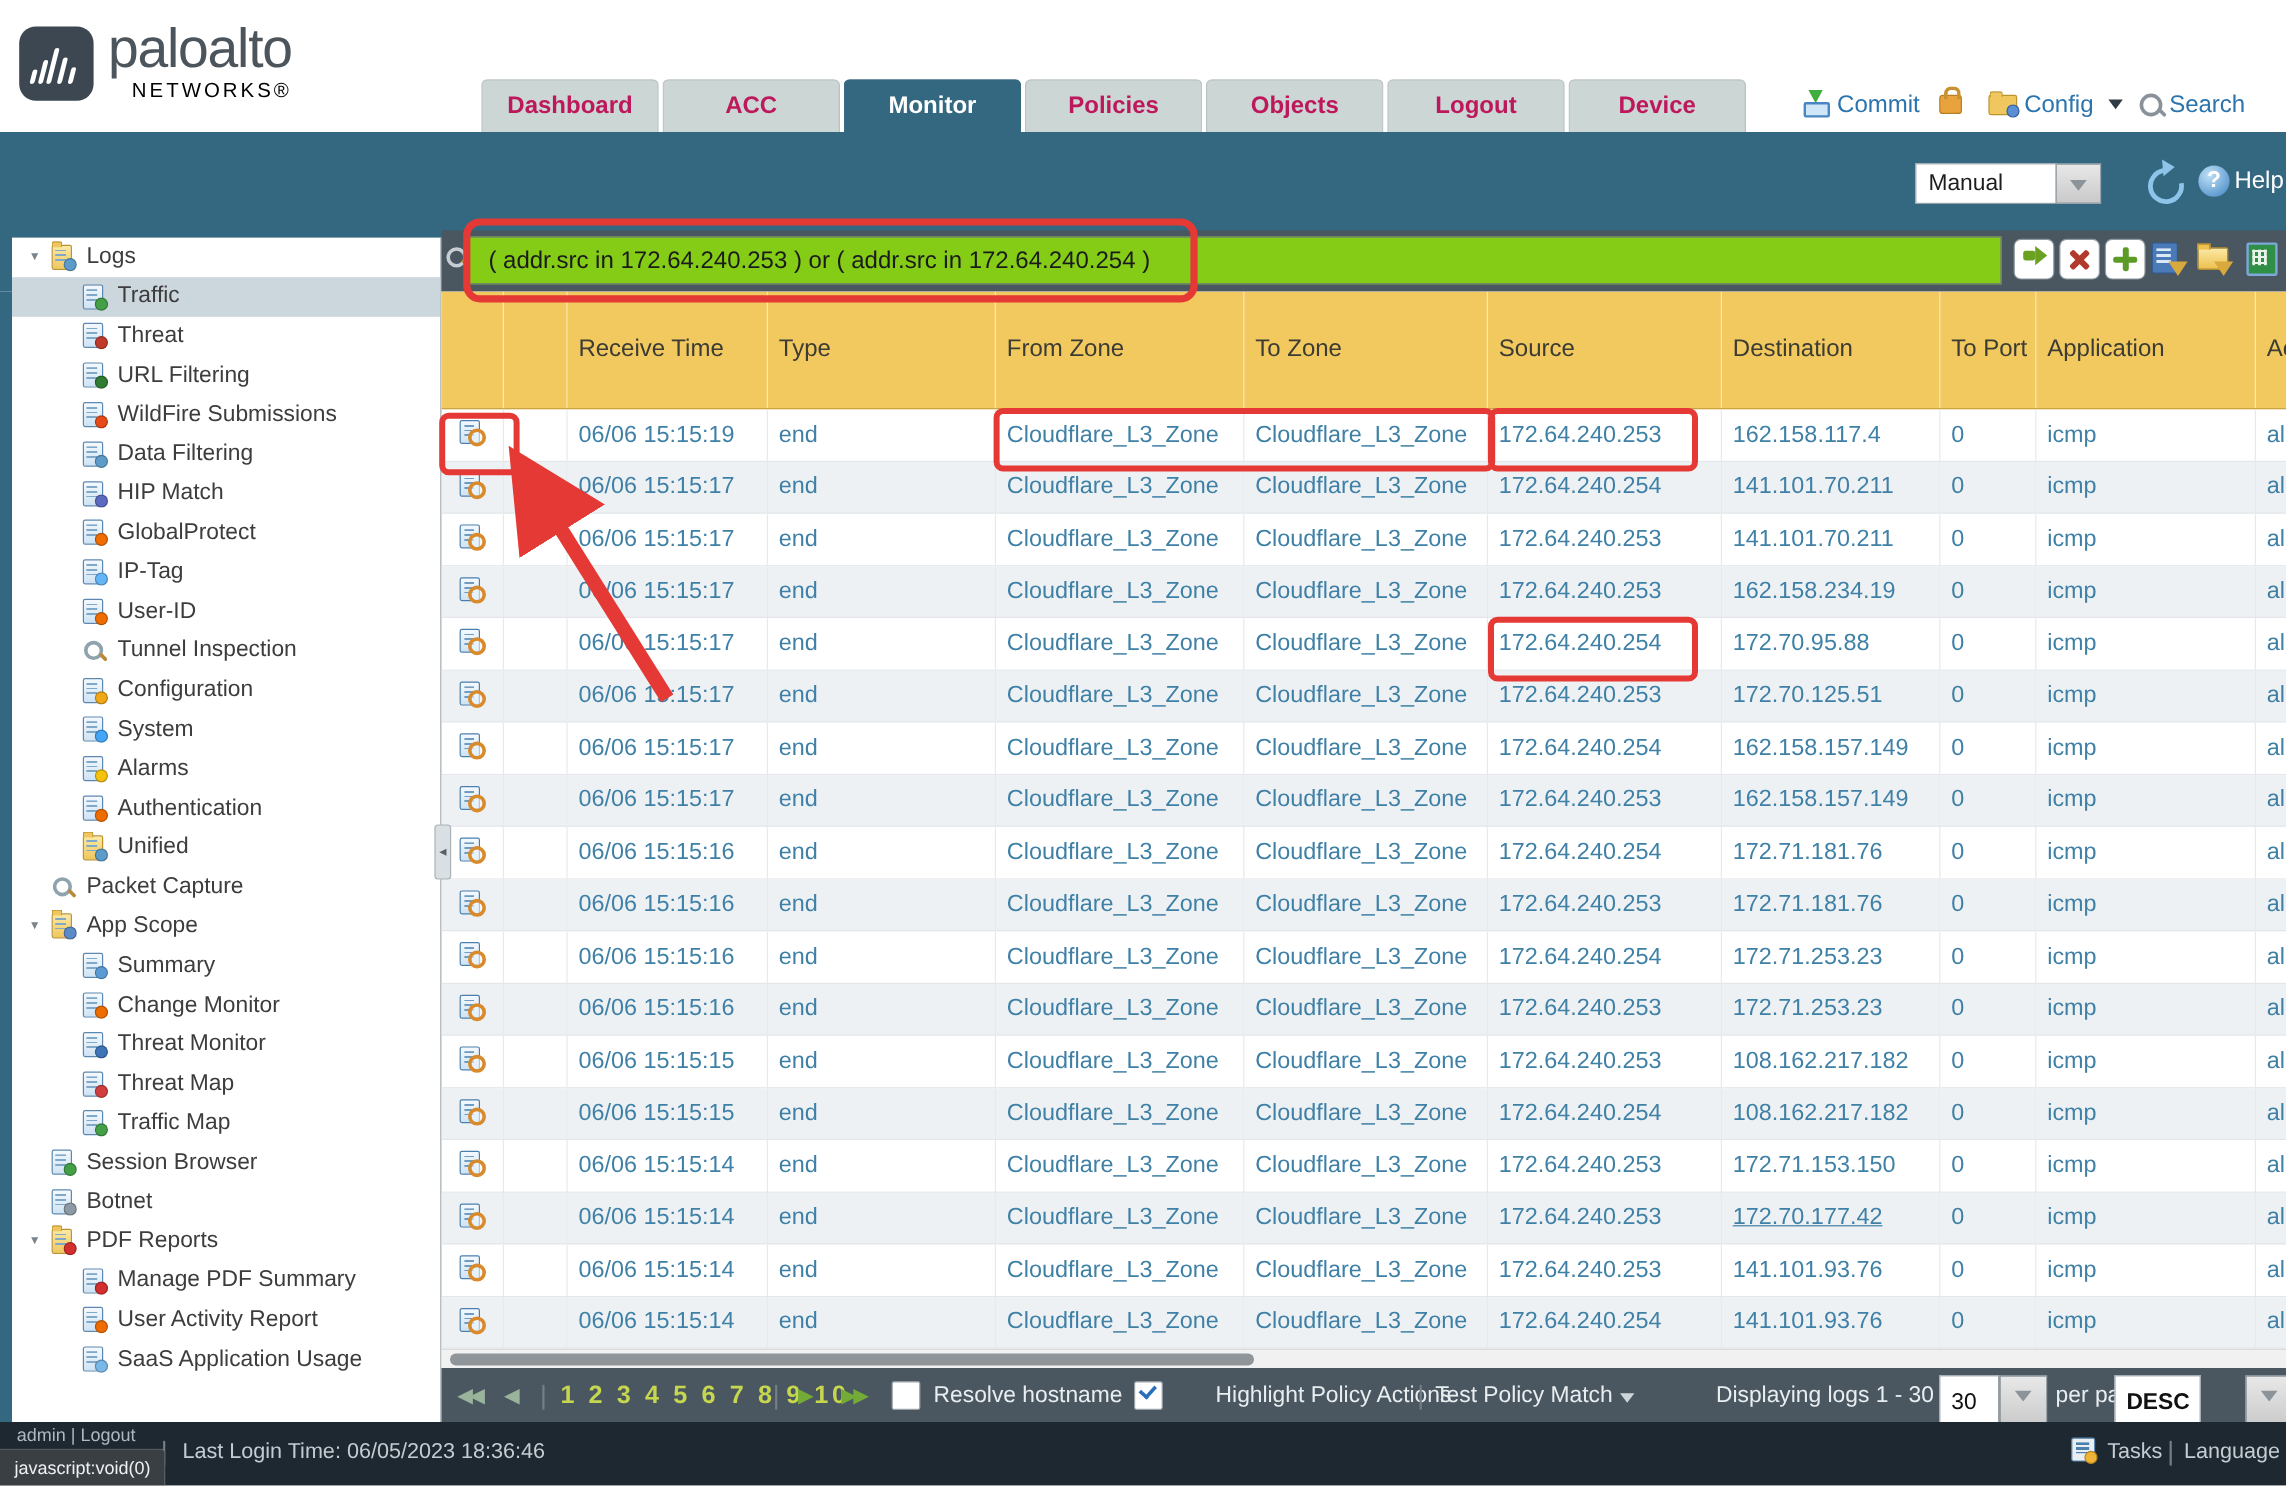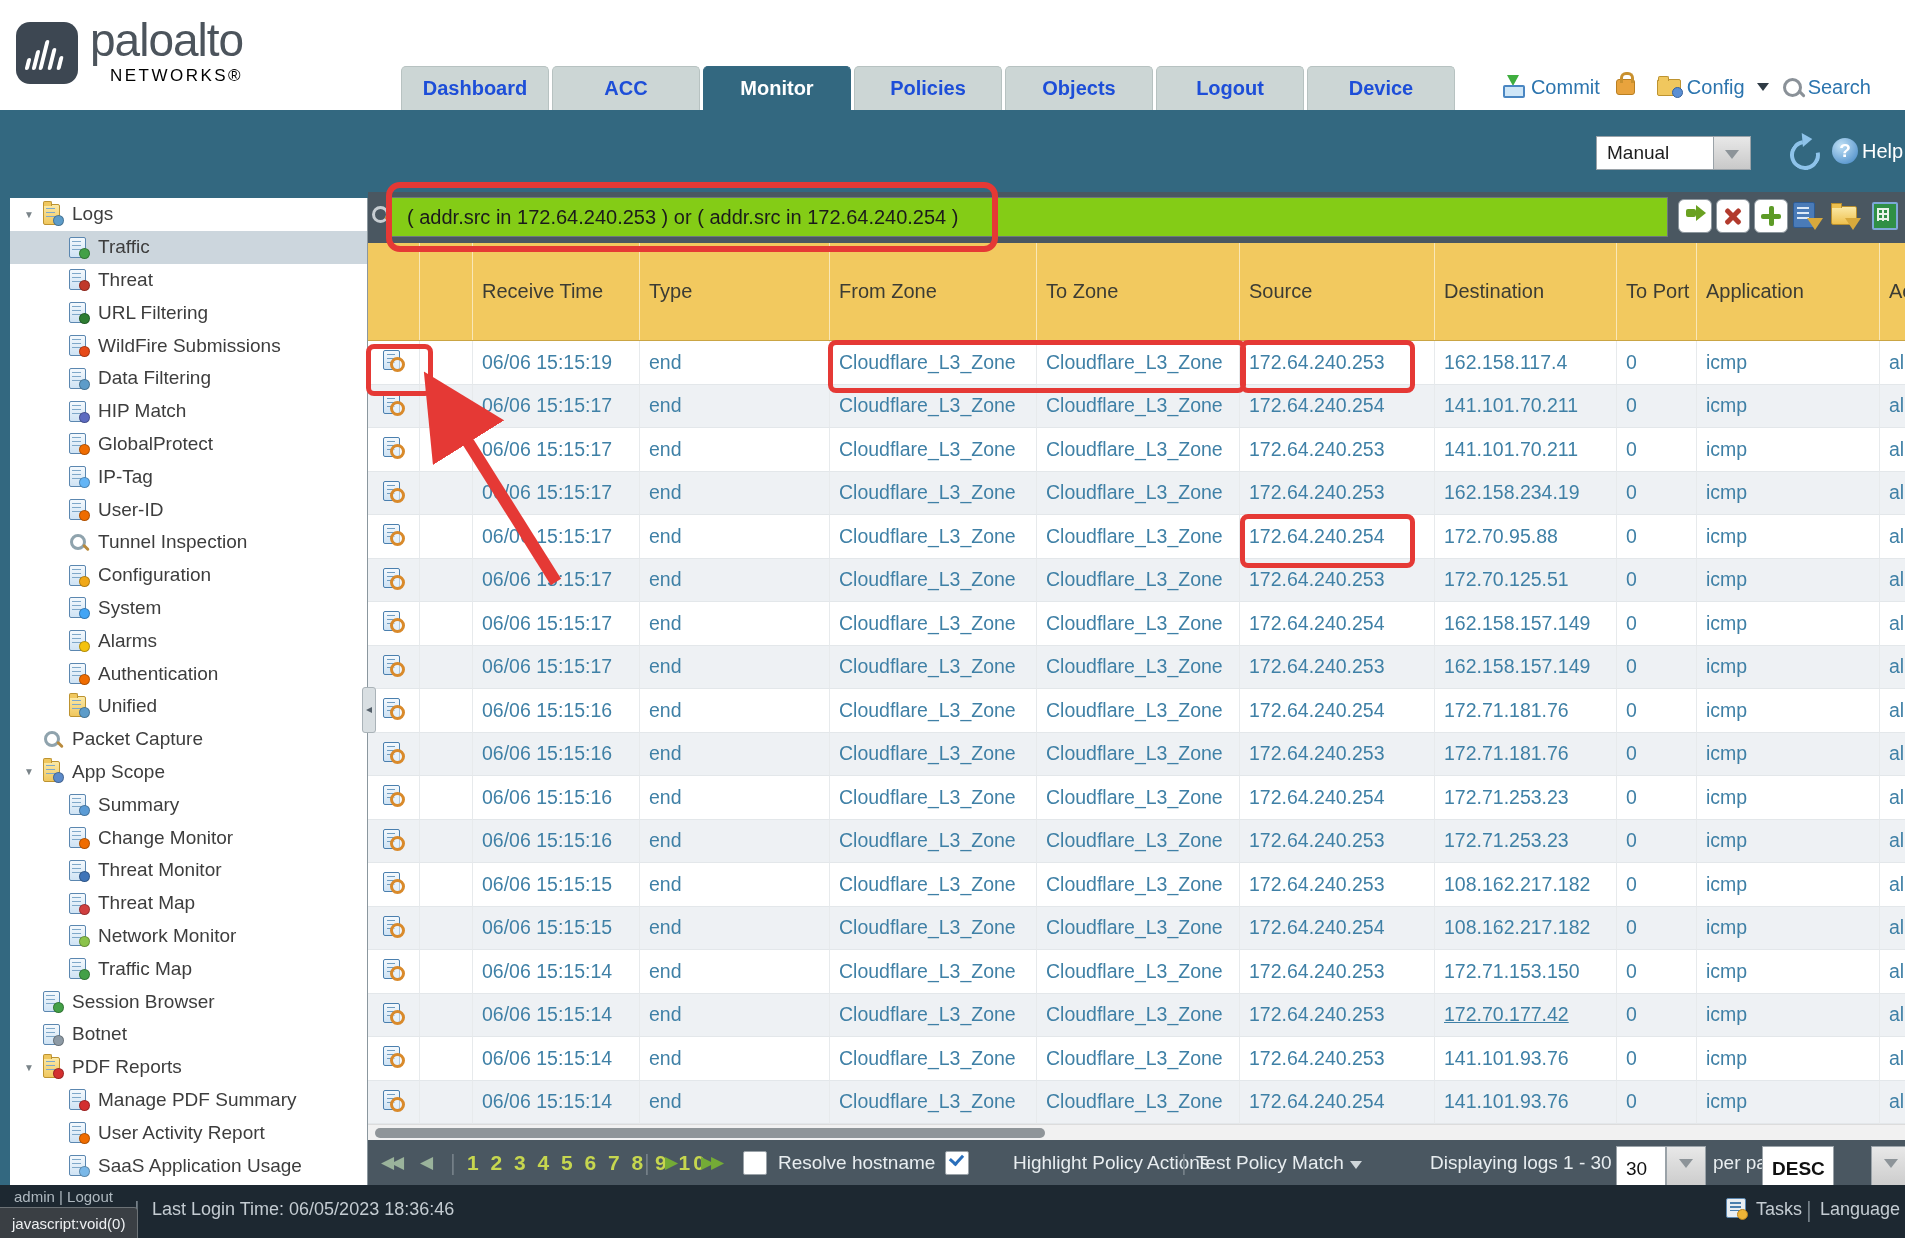--- a/index.html
+++ b/index.html
@@ -10,21 +10,21 @@
   .logo{position:absolute;left:16px;top:14px;display:flex;align-items:flex-end;}
   .logo-mark{width:62px;height:62px;background:#3d4752;border-radius:14px;position:relative;margin-top:8px;}
   .logo-bars{position:absolute;left:10px;top:14px;width:42px;height:34px;}
   .logo-bars span{position:absolute;bottom:0;width:4px;background:#fff;border-radius:2px;transform:skewX(-14deg);}
   .logo-text{margin-left:12px;line-height:1;}
   .logo-name{font-size:46px;color:#4c545c;letter-spacing:-1px;}
   .logo-sub{font-size:17px;color:#000000;letter-spacing:2.5px;text-align:right;margin-top:4px;}
   .tabs{position:absolute;left:401px;top:66px;height:44px;display:flex;}
   .tab{width:148px;height:44px;margin-right:3px;background:#ccd6d5;border:1px solid #b7c2c1;border-bottom:none;
        border-radius:5px 5px 0 0;display:flex;align-items:center;justify-content:center;
-       font-size:20px;font-weight:bold;color:#1d4ed8;box-sizing:border-box;}
+       font-size:20px;font-weight:bold;color:#be185d;box-sizing:border-box;}
   .tab.active{background:#336880;border-color:#336880;color:#fff;}
   .top-actions{position:absolute;right:28px;top:70px;height:34px;display:flex;align-items:center;font-size:20px;color:#2b74ae;}
   .top-actions .lbl{margin:0 6px 0 6px;}
   .commit-icon{width:24px;height:24px;position:relative;display:inline-block;}
   .commit-icon::before{content:"";position:absolute;left:6px;top:0;width:0;height:0;
       border-left:6px solid transparent;border-right:6px solid transparent;border-top:11px solid #3fae3f;}
   .commit-icon::after{content:"";position:absolute;left:2px;bottom:1px;width:18px;height:9px;
       background:#cfe6f7;border:2px solid #4a86c2;border-radius:2px;}
   .lock-icon{width:17px;height:14px;background:#e8a33d;border:1px solid #b97f22;border-radius:3px;
       position:relative;display:inline-block;margin:0 10px;}
@@ -363,27 +363,20 @@
       <div class="tree-item d1">
         <span class="tico">
           <span class="base"></span>
           <span class="badge" style="background-color: rgb(208, 63, 63);"></span>
         </span>
         <span class="tlabel">Threat Map</span>
       </div>
       <div class="tree-item d1">
         <span class="tico">
           <span class="base"></span>
-          <span class="badge" style="background-color: rgb(139, 195, 74);"></span>
-        </span>
-        <span class="tlabel">Network Monitor</span>
-      </div>
-      <div class="tree-item d1">
-        <span class="tico">
-          <span class="base"></span>
           <span class="badge" style="background-color: rgb(67, 160, 71);"></span>
         </span>
         <span class="tlabel">Traffic Map</span>
       </div>
       <div class="tree-item d0">
         <span class="caret"></span>
         <span class="tico">
           <span class="base"></span>
           <span class="badge" style="background-color: rgb(67, 160, 71);"></span>
         </span>

